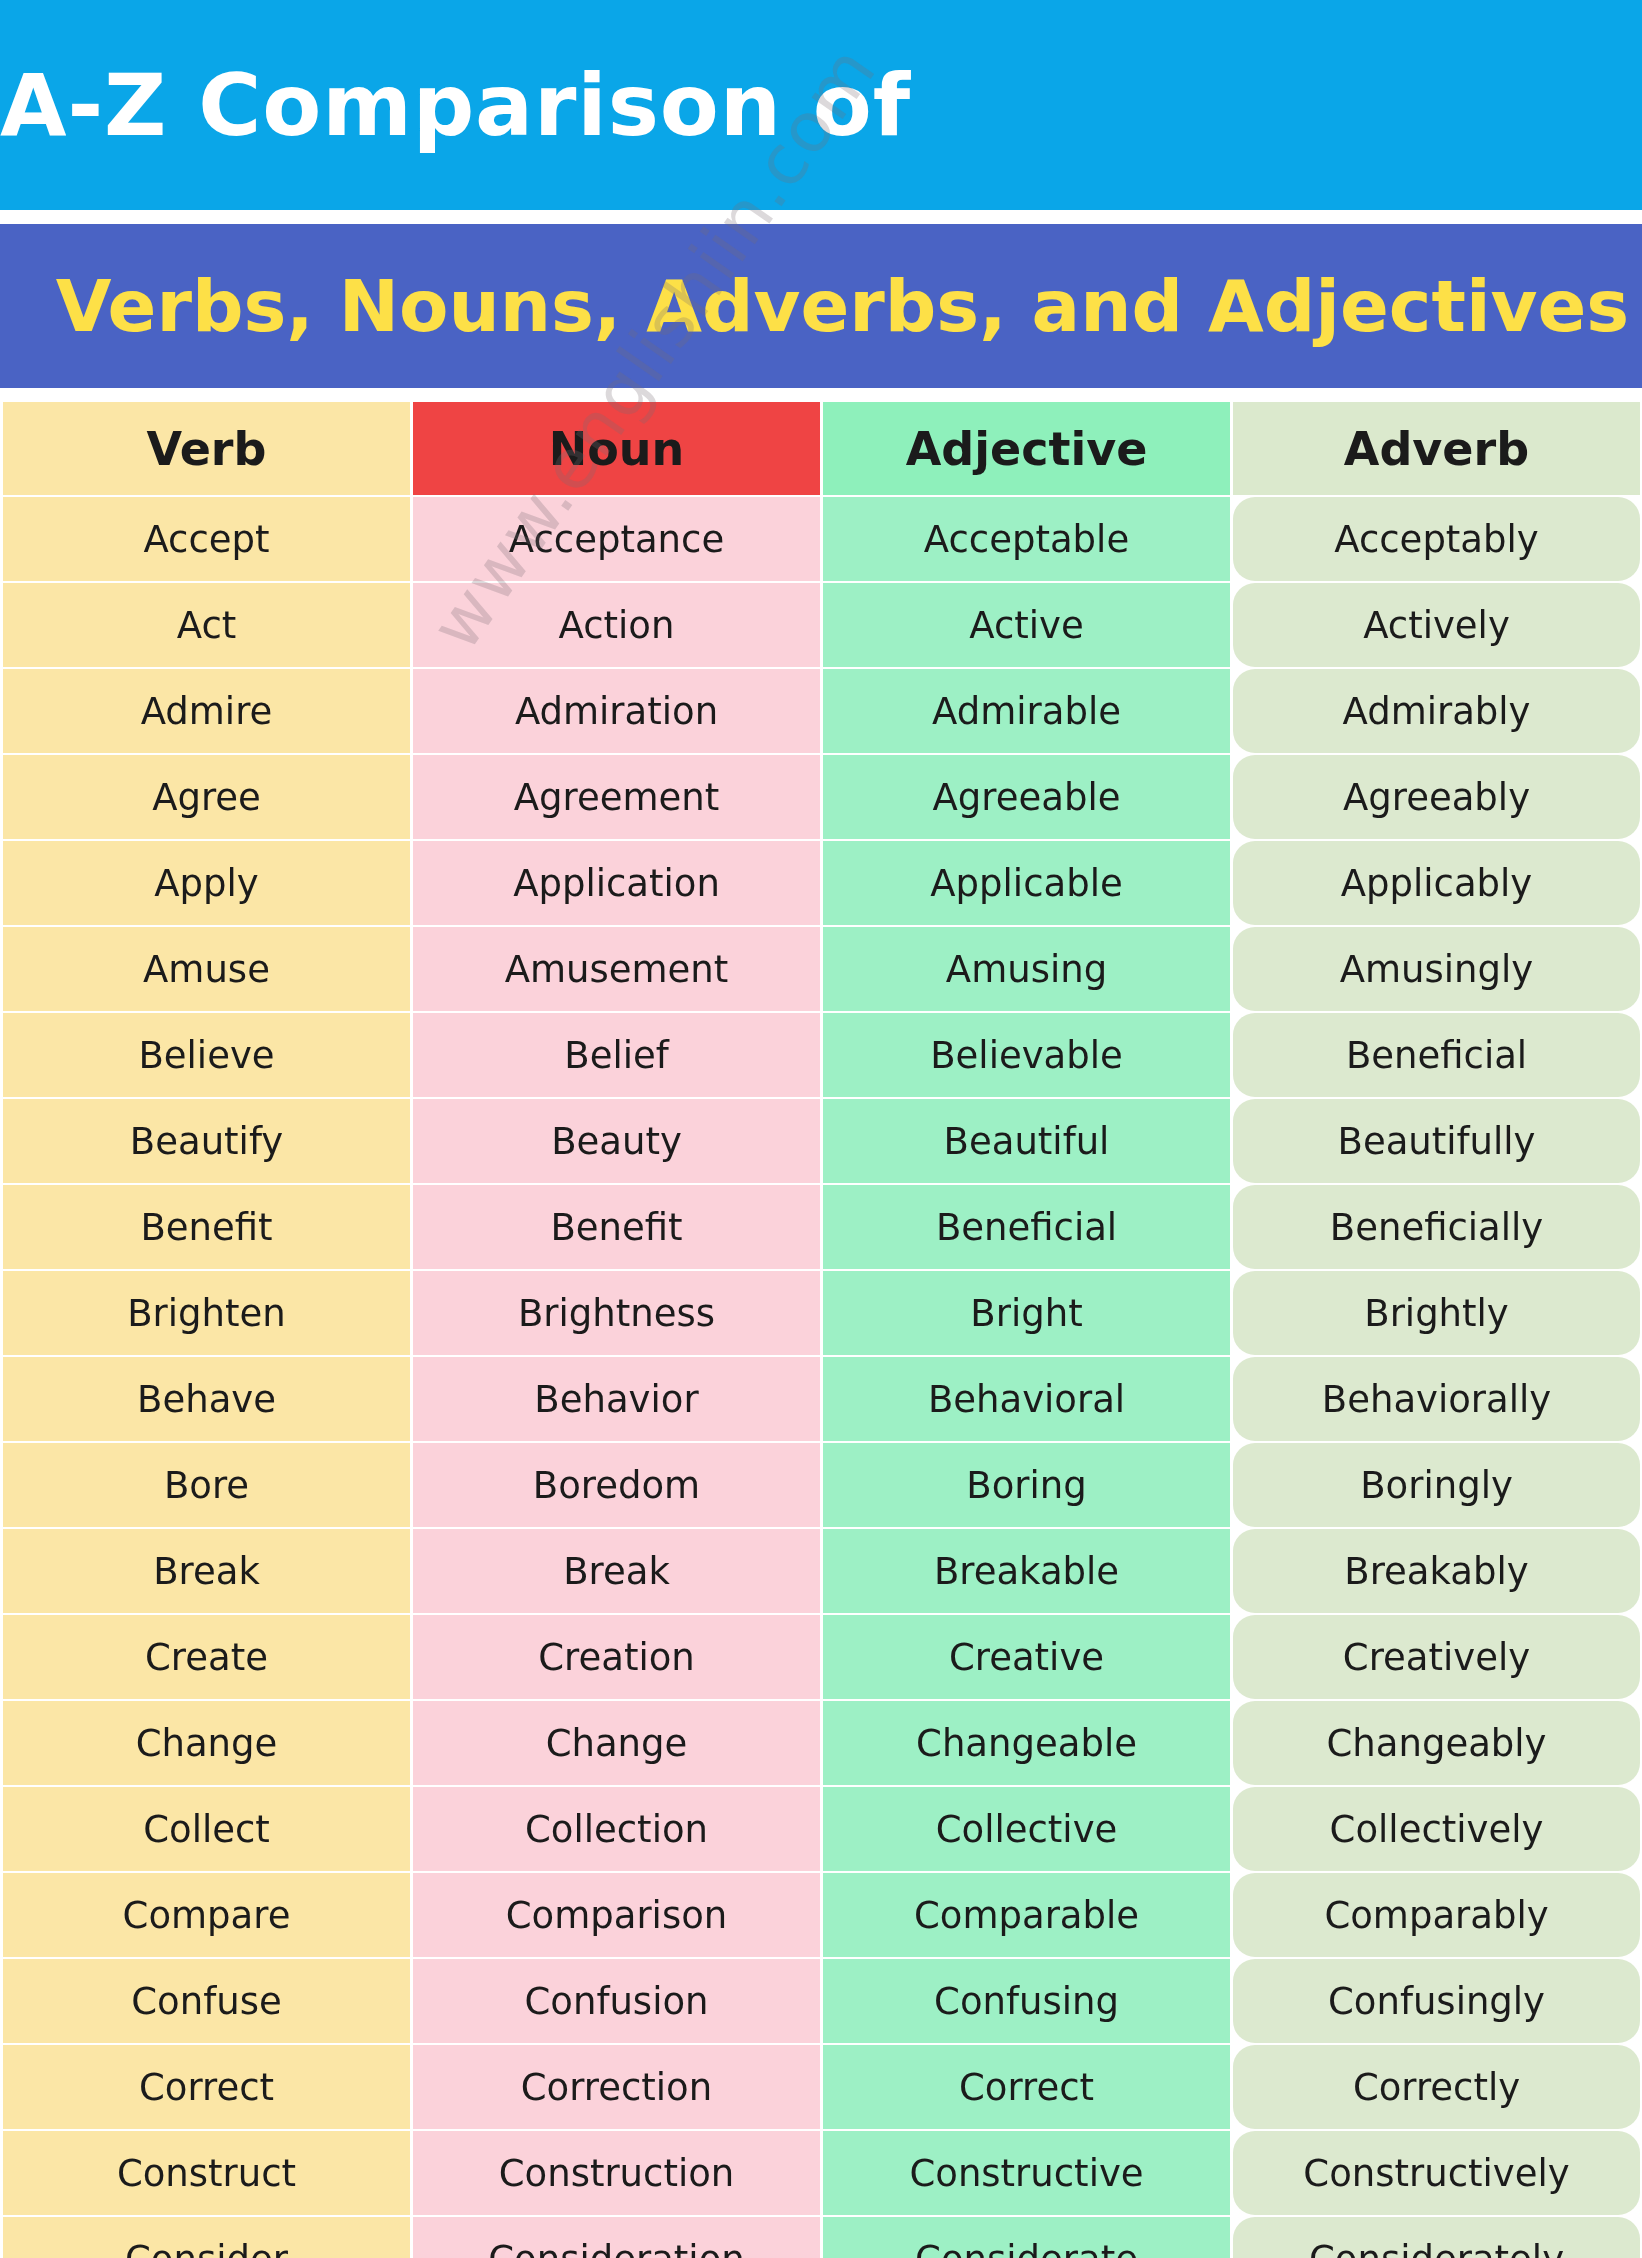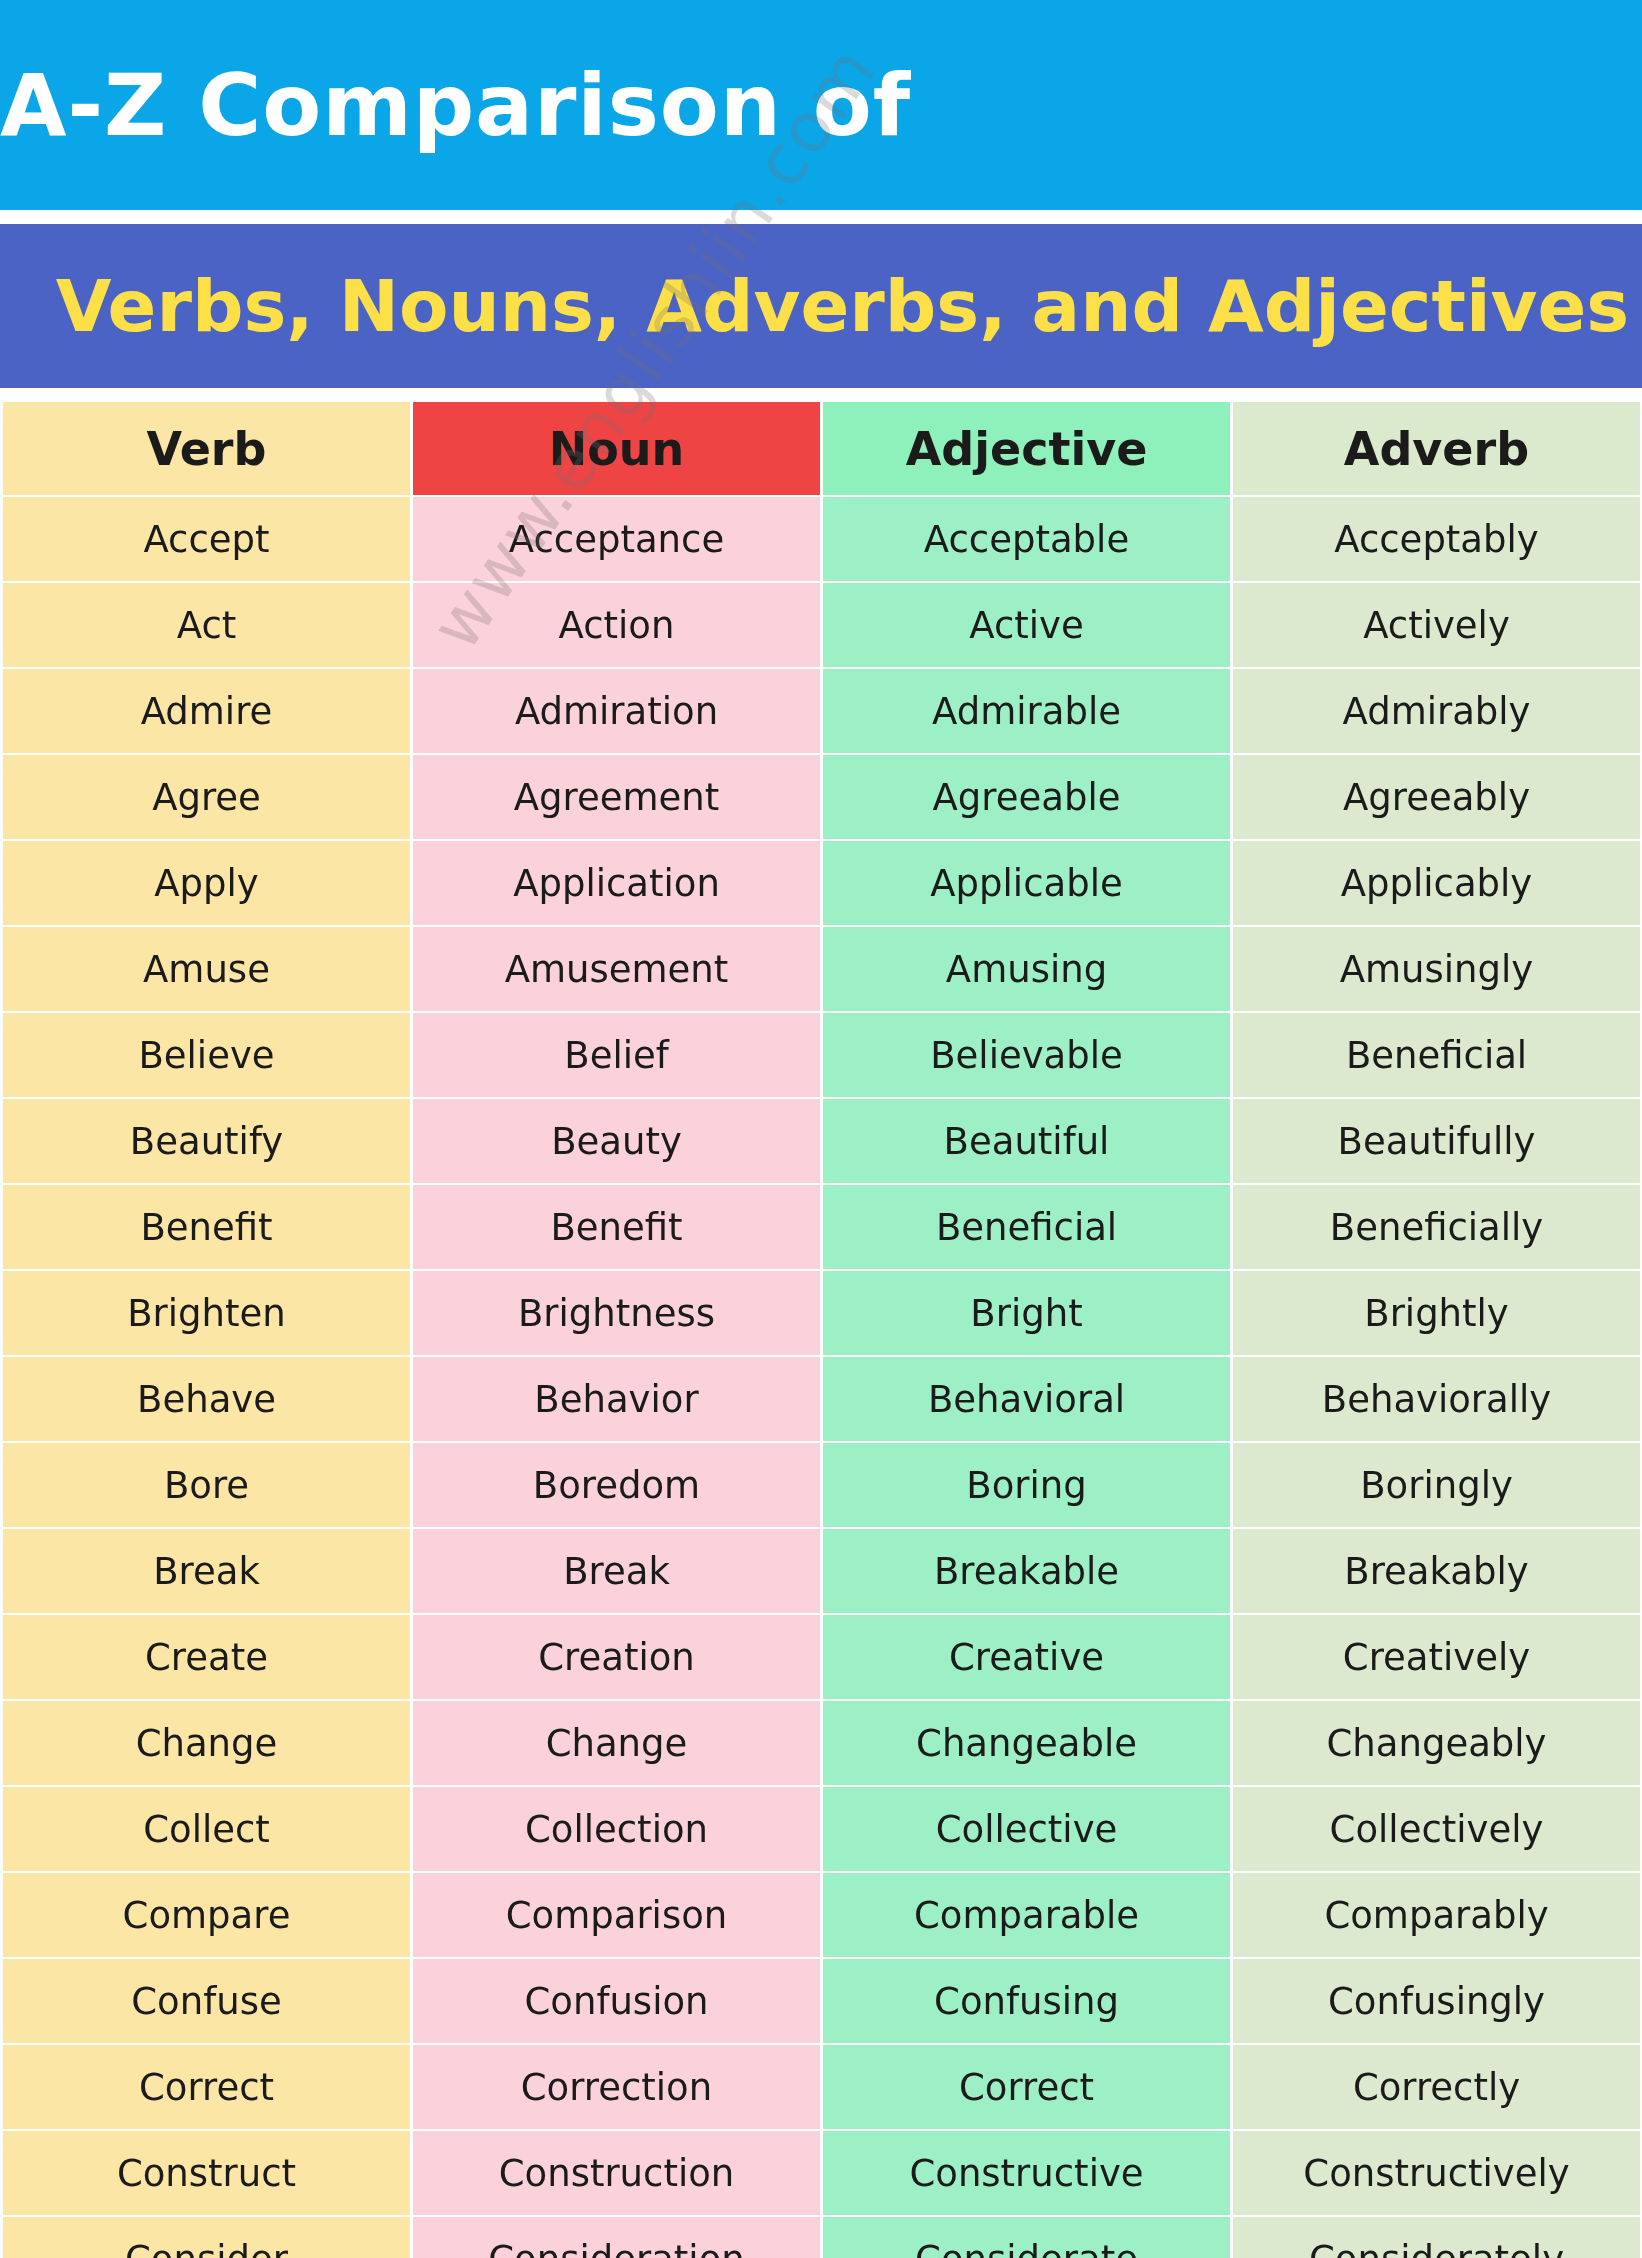--- a/index.html
+++ b/index.html
@@ -82,21 +82,21 @@
   table.word-table th {
     font-size: 46px;
     font-weight: bold;
     height: 93px;
   }
 
   
   .col-verb      { background: #fbe6a6; }
   .col-noun      { background: #fbd2da; }
   .col-adj       { background: #9df0c5; }
-  .col-adv       { background: #dce9cf; }
+  .col-adv       { background: #dce9cf; border-radius: 22px; }
 
   .col-verb-h    { background: #fbe6a6; }
   .col-noun-h    { background: #ef4444; }
   .col-adj-h     { background: #8ef0bb; }
   .col-adv-h     { background: #dbe9cd; }
 
   
   .watermark {
     position: absolute;
     left: 415px;

